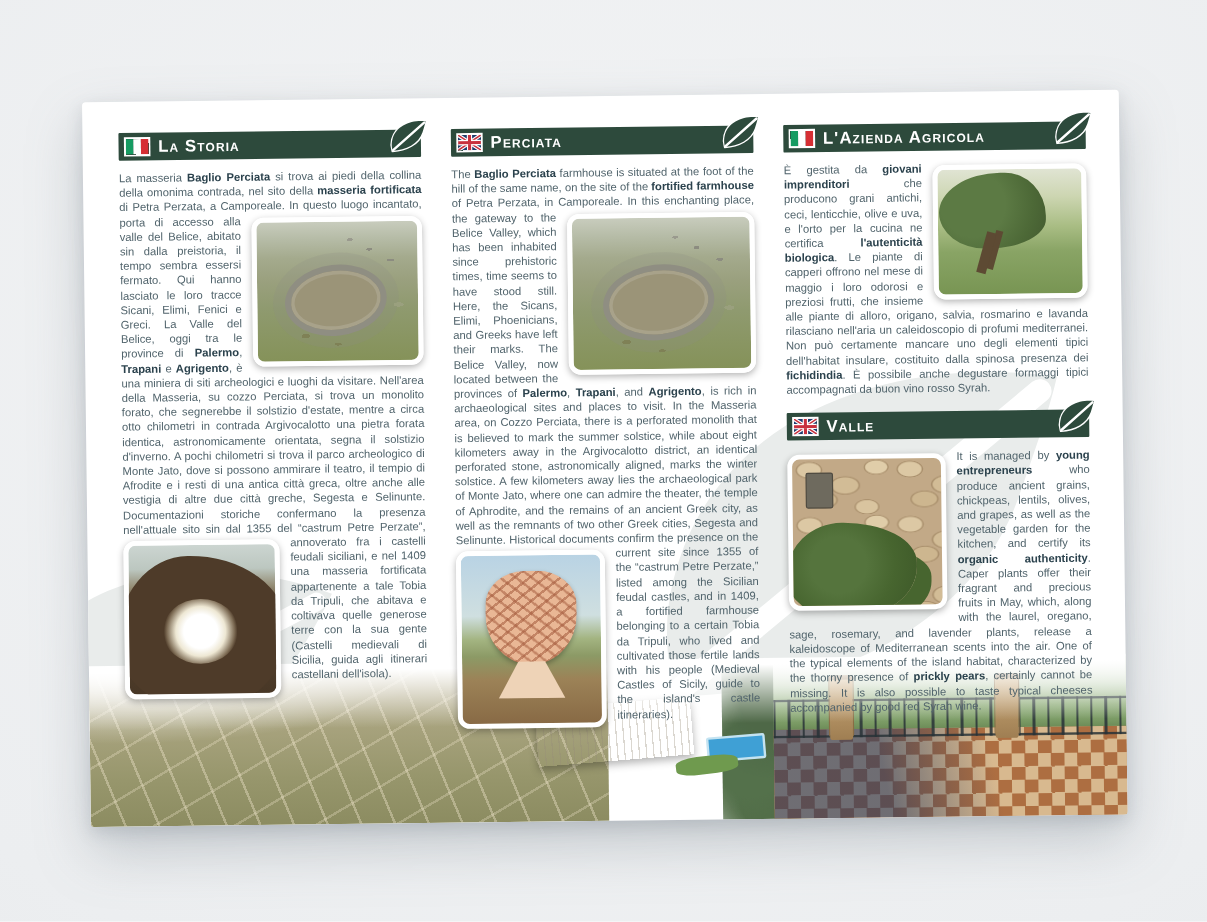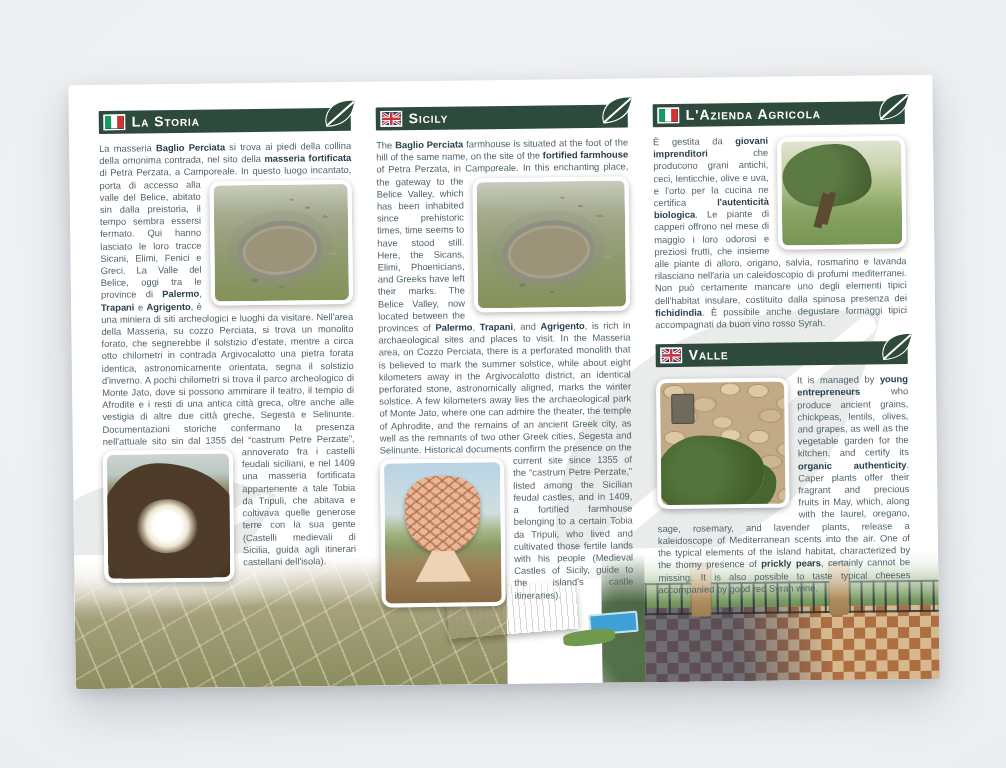--- a/index.html
+++ b/index.html
@@ -204,21 +204,21 @@
       <div class="col">
         <div class="section">
           <div class="hdr">
             <svg class="flag" viewBox="0 0 60 40">
               <rect width="60" height="40" fill="#1f3a6e"></rect>
               <path d="M0,0 60,40 M60,0 0,40" stroke="#ffffff" stroke-width="10"></path>
               <path d="M0,0 60,40 M60,0 0,40" stroke="#c8313e" stroke-width="4"></path>
               <path d="M30,0 V40 M0,20 H60" stroke="#ffffff" stroke-width="14"></path>
               <path d="M30,0 V40 M0,20 H60" stroke="#c8313e" stroke-width="8"></path>
             </svg>
-            <span class="hdr-title">Sicily</span>
+            <span class="hdr-title">Perciata</span>
             <svg class="hdr-leaf" viewBox="0 0 110 100">
               <path d="M104 6 C64 4 20 22 12 64 C9 79 13 91 15 96 C52 92 88 72 97 38 C100 26 103 14 104 6 Z" fill="#2d4a3c" stroke="#ffffff" stroke-width="8" paint-order="stroke"></path>
               <path d="M16 94 C44 66 72 38 100 10" stroke="#ffffff" stroke-width="7" fill="none" stroke-linecap="round"></path>
             </svg>
           </div>
           <p class="body"><span>The </span><span class="b">Baglio Perciata</span><span> farmhouse is situated at the foot of the hill of the same name, on the site of the </span><span class="b">fortified farmhouse</span><span> of Petra Perzata, in Camporeale. In this </span><span class="photo sc-ruins-b fr"></span><span>enchanting place, the gateway to the Belice Valley, which has been inhabited since prehistoric times, time seems to have stood still. Here, the Sicans, Elimi, Phoenicians, and Greeks have left their marks. The Belice Valley, now located between the provinces of </span><span class="b">Palermo</span><span>, </span><span class="b">Trapani</span><span>, and </span><span class="b">Agrigento</span><span>, is rich in archaeological sites and places to visit. In the Masseria area, on Cozzo Perciata, there is a perforated monolith that is believed to mark the summer solstice, while about eight kilometers away in the Argivocalotto district, an identical perforated stone, astronomically aligned, marks the winter solstice. A few kilometers away lies the archaeological park of Monte Jato, where one can admire the theater, the temple of Aphrodite, and the remains of an ancient Greek city, as well as the remnants of two other Greek cities, Segesta and Selinunte. Historical documents confirm the presence on the </span><span class="photo sc-pinecone fl"></span><span>current site since 1355 of the “castrum Petre Perzate,” listed among the Sicilian feudal castles, and in 1409, a fortified farmhouse belonging to a certain Tobia da Tripuli, who lived and cultivated those fertile lands with his people (Medieval Castles of Sicily, guide to the island's castle itineraries).</span></p>
         </div>
       </div>
 
       <div class="col">

